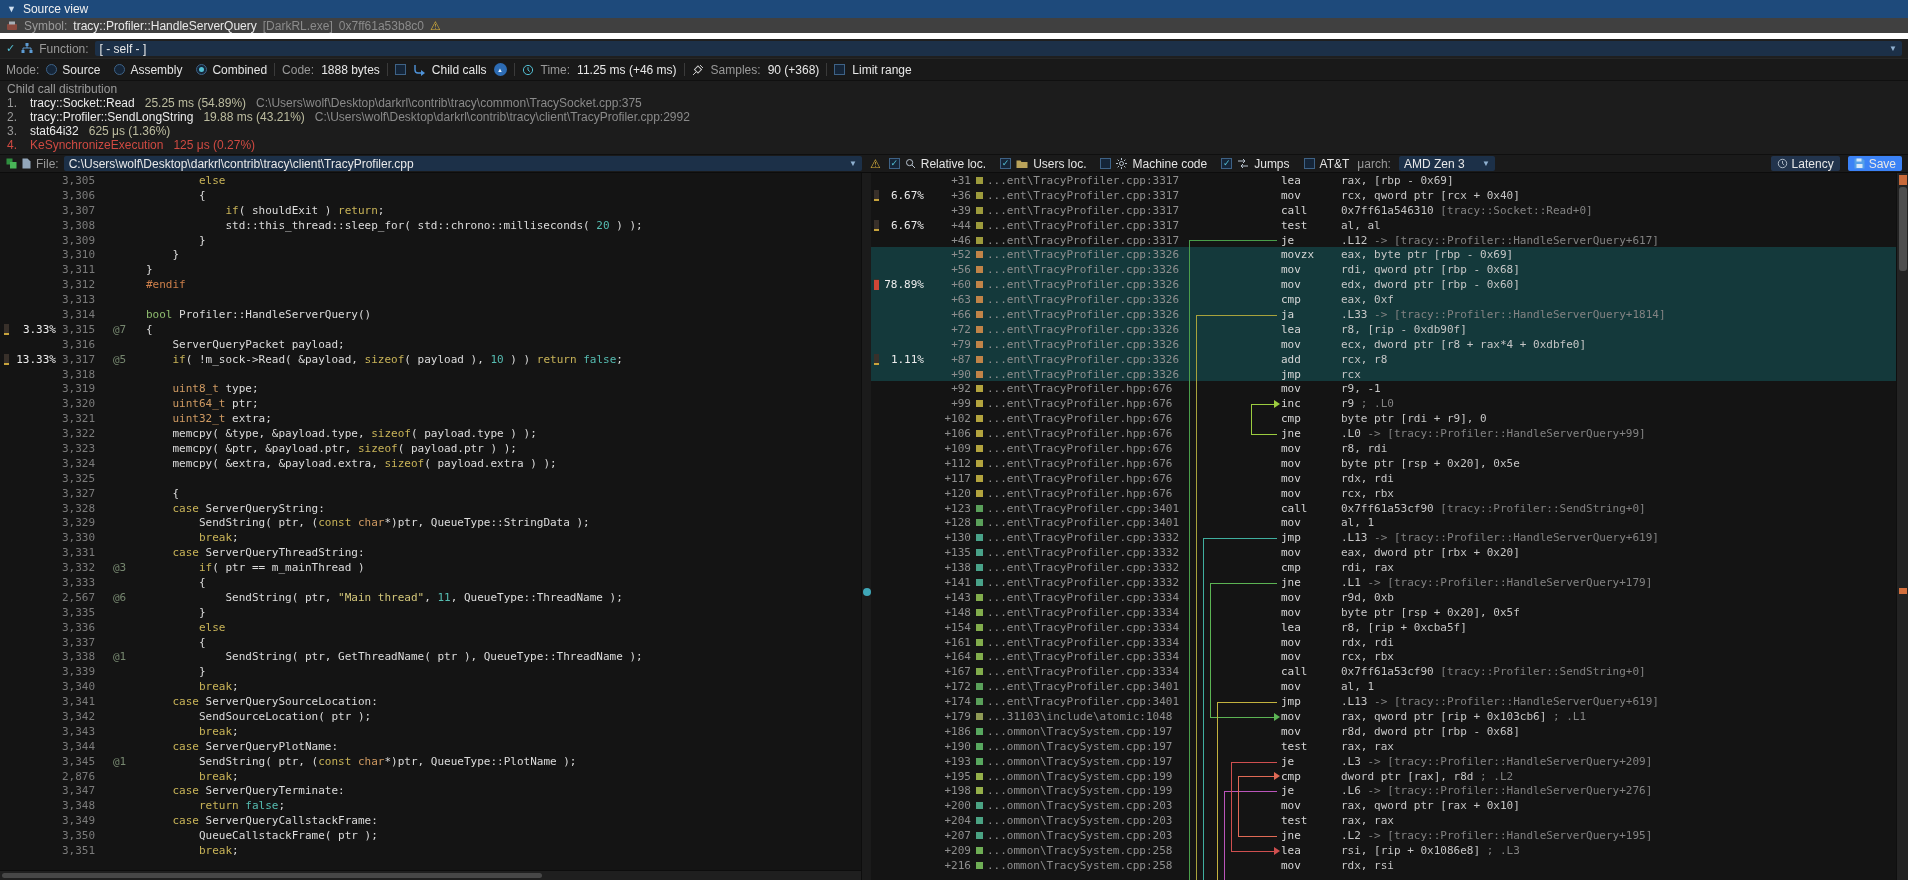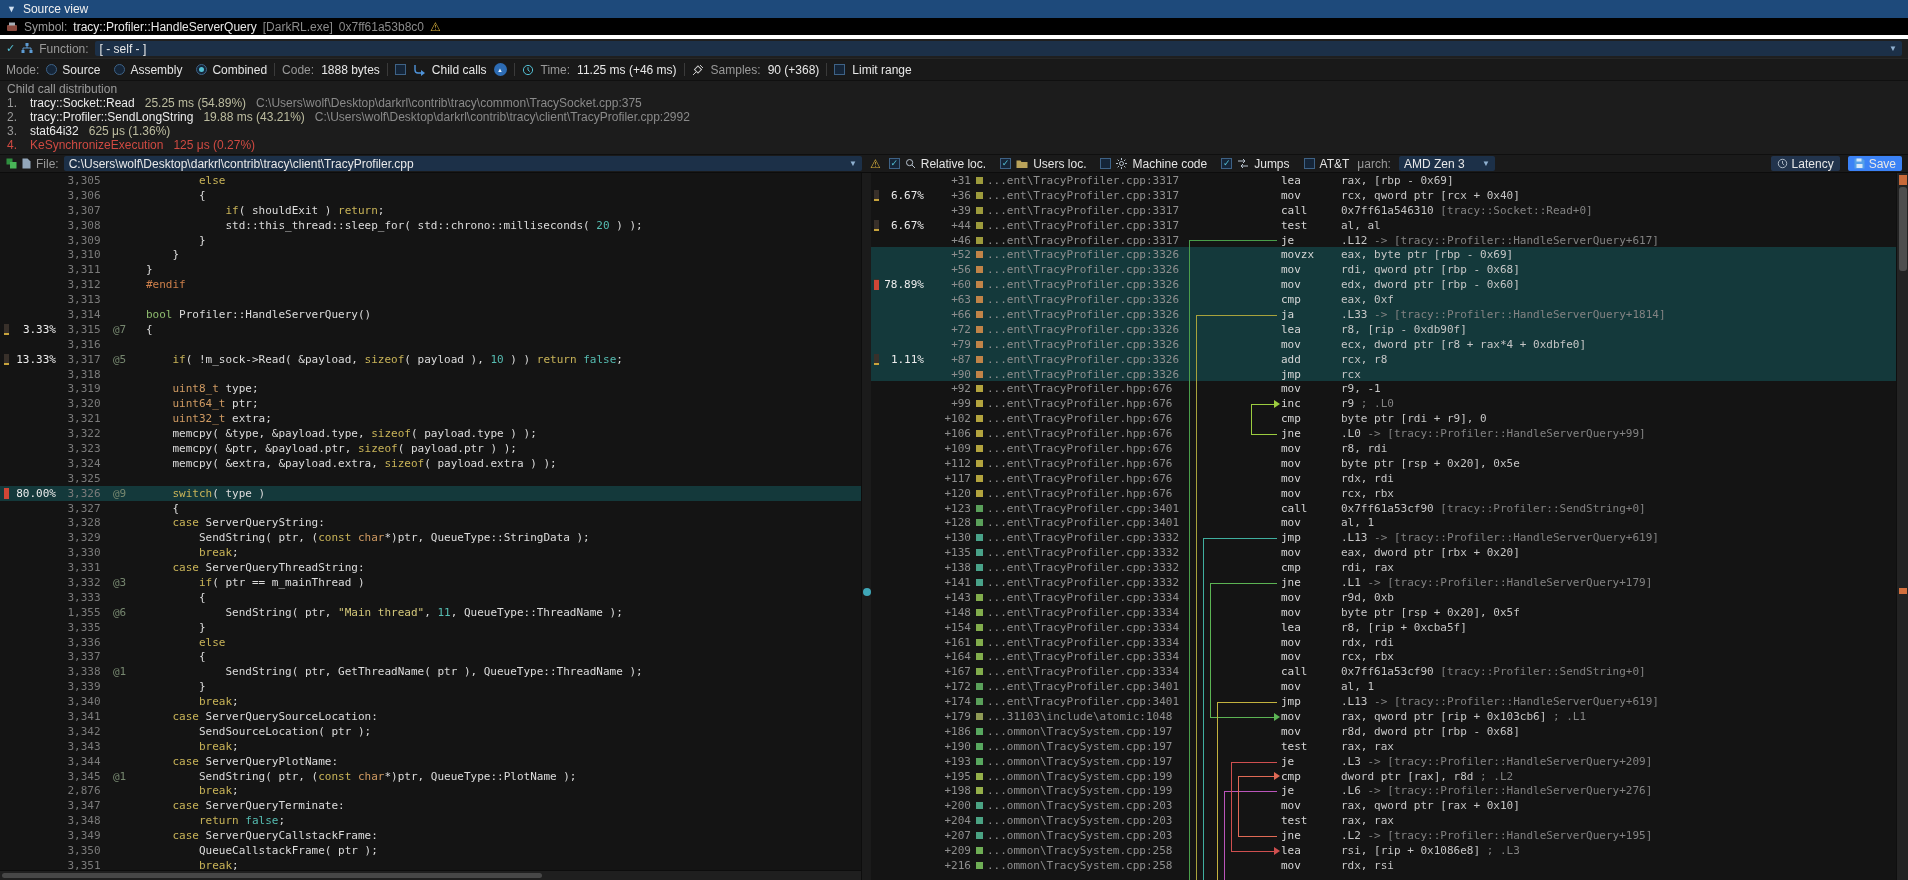--- a/index.html
+++ b/index.html
@@ -2,21 +2,21 @@
 <html><head>
 <meta charset="utf-8">
 <style>
 *{box-sizing:border-box;margin:0;padding:0}
 html,body{width:1908px;height:880px;overflow:hidden;background:#1b1b1b;
   font-family:"Liberation Sans","DejaVu Sans",sans-serif;font-size:12px;color:#e4e4e4}
 .window{width:1908px;height:880px;display:flex;flex-direction:column;overflow:hidden}
 .titlebar{height:18px;flex:none;background:#1e4a7b;display:flex;align-items:center;gap:7px;padding:0 7px;color:#f0f0f0}
 .caret{font-size:9px;color:#cfe0f0}
 .bar{display:flex;align-items:center;gap:6px;padding:0 6px;flex:none}
-.sym-row{height:21px;background:#000000;border-bottom:4px solid #ffffff}
+.sym-row{height:21px;background:#404040;border-bottom:6px solid #ffffff}
 .fn-row{height:19px;background:#1f1f1f}
 .mode-row{height:23px;background:#191919;border-top:1px solid #262626;border-bottom:1px solid #101010;gap:7px}
 .lbl{color:#9a9a9a}
 .val{color:#e8e8e8}
 .dim{color:#8b8b8b}
 .warn{color:#d9b13b}
 .chk-mark{color:#53c0d4;font-size:11px}
 .svgi{display:inline-flex;align-items:center}
 .combo{display:flex;align-items:center;gap:6px;height:15px;background:#1c3048;border-radius:2px;padding:0 5px;color:#e8e8e8}
 .grow{flex:1}
@@ -44,21 +44,21 @@
 .pushright{margin-left:auto}
 .panes{flex:1;display:flex;min-height:0}
 .src-pane{width:862px;flex:none;background:#141414;display:flex;flex-direction:column;border-right:1px solid #0d0d0d;min-height:0}
 .code-rows{flex:1;overflow:hidden;font-family:"DejaVu Sans Mono","Liberation Mono",monospace;font-size:11px}
 .src-row{display:flex;align-items:center;height:14.9px;white-space:pre}
 .src-row.sel{background:#14393b}
 .pcol{width:62px;flex:none;display:inline-flex;align-items:center;gap:3px;padding-left:4px}
 .pbar{width:5px;height:11px;background:#38302a;position:relative;flex:none}
 .pfill{position:absolute;bottom:0;left:0;right:0}
 .ptxt{width:44px;text-align:right;color:#ececec;font-size:11px}
-.lnum{width:44px;flex:none;text-align:center;color:#7b7b7b}
+.lnum{width:44px;flex:none;text-align:left;color:#7b7b7b}
 .lann{width:30px;flex:none;padding-left:7px;color:#76876f}
 .lcode{flex:1;padding-left:10px;white-space:pre}
 .tk-d{color:#dcdcdc}.tk-k{color:#c9b458}.tk-t{color:#cf9a62}.tk-n{color:#56bdb2}
 .tk-s{color:#d3c77a}.tk-p{color:#cd7f4a}.tk-b{color:#8fbc6f}
 .hscroll{height:10px;flex:none;background:#1f1f1f;border-top:1px solid #0d0d0d;position:relative}
 .hthumb{position:absolute;left:2px;top:2px;height:5px;width:540px;background:#474747;border-radius:3px}
 .splitter{width:9px;flex:none;background:#1b1b1b;position:relative}
 .grip{position:absolute;left:0.5px;top:415px;width:8px;height:8px;border-radius:50%;background:#3fa7b8}
 .asm-pane{flex:1;background:#141414;display:flex;min-width:0;min-height:0}
 .asm-rows{flex:1;overflow:hidden;position:relative;font-family:"DejaVu Sans Mono","Liberation Mono",monospace;font-size:11px}
@@ -303,39 +303,38 @@
           <div class="src-row"><span class="pcol"></span><span class="lnum">3,306</span><span class="lann"></span><span class="lcode"><span class="tk-d">        {</span></span></div>
           <div class="src-row"><span class="pcol"></span><span class="lnum">3,307</span><span class="lann"></span><span class="lcode"><span class="tk-d">            </span><span class="tk-k">if</span><span class="tk-d">( shouldExit ) </span><span class="tk-k">return</span><span class="tk-d">;</span></span></div>
           <div class="src-row"><span class="pcol"></span><span class="lnum">3,308</span><span class="lann"></span><span class="lcode"><span class="tk-d">            std::this_thread::sleep_for( std::chrono::milliseconds( </span><span class="tk-n">20</span><span class="tk-d"> ) );</span></span></div>
           <div class="src-row"><span class="pcol"></span><span class="lnum">3,309</span><span class="lann"></span><span class="lcode"><span class="tk-d">        }</span></span></div>
           <div class="src-row"><span class="pcol"></span><span class="lnum">3,310</span><span class="lann"></span><span class="lcode"><span class="tk-d">    }</span></span></div>
           <div class="src-row"><span class="pcol"></span><span class="lnum">3,311</span><span class="lann"></span><span class="lcode"><span class="tk-d">}</span></span></div>
           <div class="src-row"><span class="pcol"></span><span class="lnum">3,312</span><span class="lann"></span><span class="lcode"><span class="tk-p">#endif</span></span></div>
           <div class="src-row"><span class="pcol"></span><span class="lnum">3,313</span><span class="lann"></span><span class="lcode"></span></div>
           <div class="src-row"><span class="pcol"></span><span class="lnum">3,314</span><span class="lann"></span><span class="lcode"><span class="tk-b">bool</span><span class="tk-d"> Profiler::HandleServerQuery()</span></span></div>
           <div class="src-row"><span class="pcol"><span class="pbar"><span class="pfill" style="height: 14%; background: rgb(200, 164, 60);"></span></span><span class="ptxt">3.33%</span></span><span class="lnum">3,315</span><span class="lann">@7</span><span class="lcode"><span class="tk-d">{</span></span></div>
-          <div class="src-row"><span class="pcol"></span><span class="lnum">3,316</span><span class="lann"></span></div>
+          <div class="src-row"><span class="pcol"></span><span class="lnum">3,316</span><span class="lann"></span><span class="lcode"><span class="tk-d">    ServerQueryPacket payload;</span></span></div>
           <div class="src-row"><span class="pcol"><span class="pbar"><span class="pfill" style="height: 15.996%; background: rgb(200, 164, 60);"></span></span><span class="ptxt">13.33%</span></span><span class="lnum">3,317</span><span class="lann">@5</span><span class="lcode"><span class="tk-d">    </span><span class="tk-k">if</span><span class="tk-d">( !m_sock-&gt;Read( &amp;payload, </span><span class="tk-k">sizeof</span><span class="tk-d">( payload ), </span><span class="tk-n">10</span><span class="tk-d"> ) ) </span><span class="tk-k">return</span><span class="tk-d"> </span><span class="tk-n">false</span><span class="tk-d">;</span></span></div>
           <div class="src-row"><span class="pcol"></span><span class="lnum">3,318</span><span class="lann"></span><span class="lcode"></span></div>
           <div class="src-row"><span class="pcol"></span><span class="lnum">3,319</span><span class="lann"></span><span class="lcode"><span class="tk-d">    </span><span class="tk-t">uint8_t</span><span class="tk-d"> type;</span></span></div>
           <div class="src-row"><span class="pcol"></span><span class="lnum">3,320</span><span class="lann"></span><span class="lcode"><span class="tk-d">    </span><span class="tk-t">uint64_t</span><span class="tk-d"> ptr;</span></span></div>
           <div class="src-row"><span class="pcol"></span><span class="lnum">3,321</span><span class="lann"></span><span class="lcode"><span class="tk-d">    </span><span class="tk-t">uint32_t</span><span class="tk-d"> extra;</span></span></div>
           <div class="src-row"><span class="pcol"></span><span class="lnum">3,322</span><span class="lann"></span><span class="lcode"><span class="tk-d">    memcpy( &amp;type, &amp;payload.type, </span><span class="tk-k">sizeof</span><span class="tk-d">( payload.type ) );</span></span></div>
           <div class="src-row"><span class="pcol"></span><span class="lnum">3,323</span><span class="lann"></span><span class="lcode"><span class="tk-d">    memcpy( &amp;ptr, &amp;payload.ptr, </span><span class="tk-k">sizeof</span><span class="tk-d">( payload.ptr ) );</span></span></div>
           <div class="src-row"><span class="pcol"></span><span class="lnum">3,324</span><span class="lann"></span><span class="lcode"><span class="tk-d">    memcpy( &amp;extra, &amp;payload.extra, </span><span class="tk-k">sizeof</span><span class="tk-d">( payload.extra ) );</span></span></div>
           <div class="src-row"><span class="pcol"></span><span class="lnum">3,325</span><span class="lann"></span><span class="lcode"></span></div>
-          <div class="src-row sel"><span class="pcol"><span class="pbar"><span class="pfill" style="height: 96%; background: rgb(207, 70, 54);"></span></span><span class="ptxt">80.00%</span></span><span class="lnum">3,326</span><span class="lann">@9</span><span class="lcode"><span class="tk-d">    </span><span class="tk-k">switch</span><span class="tk-d">( type )</span></span></div>
           <div class="src-row"><span class="pcol"></span><span class="lnum">3,327</span><span class="lann"></span><span class="lcode"><span class="tk-d">    {</span></span></div>
           <div class="src-row"><span class="pcol"></span><span class="lnum">3,328</span><span class="lann"></span><span class="lcode"><span class="tk-d">    </span><span class="tk-k">case</span><span class="tk-d"> ServerQueryString:</span></span></div>
           <div class="src-row"><span class="pcol"></span><span class="lnum">3,329</span><span class="lann"></span><span class="lcode"><span class="tk-d">        SendString( ptr, (</span><span class="tk-k">const</span><span class="tk-d"> </span><span class="tk-t">char</span><span class="tk-d">*)ptr, QueueType::StringData );</span></span></div>
           <div class="src-row"><span class="pcol"></span><span class="lnum">3,330</span><span class="lann"></span><span class="lcode"><span class="tk-d">        </span><span class="tk-k">break</span><span class="tk-d">;</span></span></div>
           <div class="src-row"><span class="pcol"></span><span class="lnum">3,331</span><span class="lann"></span><span class="lcode"><span class="tk-d">    </span><span class="tk-k">case</span><span class="tk-d"> ServerQueryThreadString:</span></span></div>
           <div class="src-row"><span class="pcol"></span><span class="lnum">3,332</span><span class="lann">@3</span><span class="lcode"><span class="tk-d">        </span><span class="tk-k">if</span><span class="tk-d">( ptr == m_mainThread )</span></span></div>
           <div class="src-row"><span class="pcol"></span><span class="lnum">3,333</span><span class="lann"></span><span class="lcode"><span class="tk-d">        {</span></span></div>
-          <div class="src-row"><span class="pcol"></span><span class="lnum">1,355</span><span class="lann">@6</span><span class="lcode"><span class="tk-d">            SendString( ptr, </span><span class="tk-s">"Main thread"</span><span class="tk-d">, </span><span class="tk-n">11</span><span class="tk-d">, QueueType::ThreadName );</span></span></div>
+          <div class="src-row"><span class="pcol"></span><span class="lnum">2,567</span><span class="lann">@6</span><span class="lcode"><span class="tk-d">            SendString( ptr, </span><span class="tk-s">"Main thread"</span><span class="tk-d">, </span><span class="tk-n">11</span><span class="tk-d">, QueueType::ThreadName );</span></span></div>
           <div class="src-row"><span class="pcol"></span><span class="lnum">3,335</span><span class="lann"></span><span class="lcode"><span class="tk-d">        }</span></span></div>
           <div class="src-row"><span class="pcol"></span><span class="lnum">3,336</span><span class="lann"></span><span class="lcode"><span class="tk-d">        </span><span class="tk-k">else</span></span></div>
           <div class="src-row"><span class="pcol"></span><span class="lnum">3,337</span><span class="lann"></span><span class="lcode"><span class="tk-d">        {</span></span></div>
           <div class="src-row"><span class="pcol"></span><span class="lnum">3,338</span><span class="lann">@1</span><span class="lcode"><span class="tk-d">            SendString( ptr, GetThreadName( ptr ), QueueType::ThreadName );</span></span></div>
           <div class="src-row"><span class="pcol"></span><span class="lnum">3,339</span><span class="lann"></span><span class="lcode"><span class="tk-d">        }</span></span></div>
           <div class="src-row"><span class="pcol"></span><span class="lnum">3,340</span><span class="lann"></span><span class="lcode"><span class="tk-d">        </span><span class="tk-k">break</span><span class="tk-d">;</span></span></div>
           <div class="src-row"><span class="pcol"></span><span class="lnum">3,341</span><span class="lann"></span><span class="lcode"><span class="tk-d">    </span><span class="tk-k">case</span><span class="tk-d"> ServerQuerySourceLocation:</span></span></div>
           <div class="src-row"><span class="pcol"></span><span class="lnum">3,342</span><span class="lann"></span><span class="lcode"><span class="tk-d">        SendSourceLocation( ptr );</span></span></div>
           <div class="src-row"><span class="pcol"></span><span class="lnum">3,343</span><span class="lann"></span><span class="lcode"><span class="tk-d">        </span><span class="tk-k">break</span><span class="tk-d">;</span></span></div>
           <div class="src-row"><span class="pcol"></span><span class="lnum">3,344</span><span class="lann"></span><span class="lcode"><span class="tk-d">    </span><span class="tk-k">case</span><span class="tk-d"> ServerQueryPlotName:</span></span></div>

